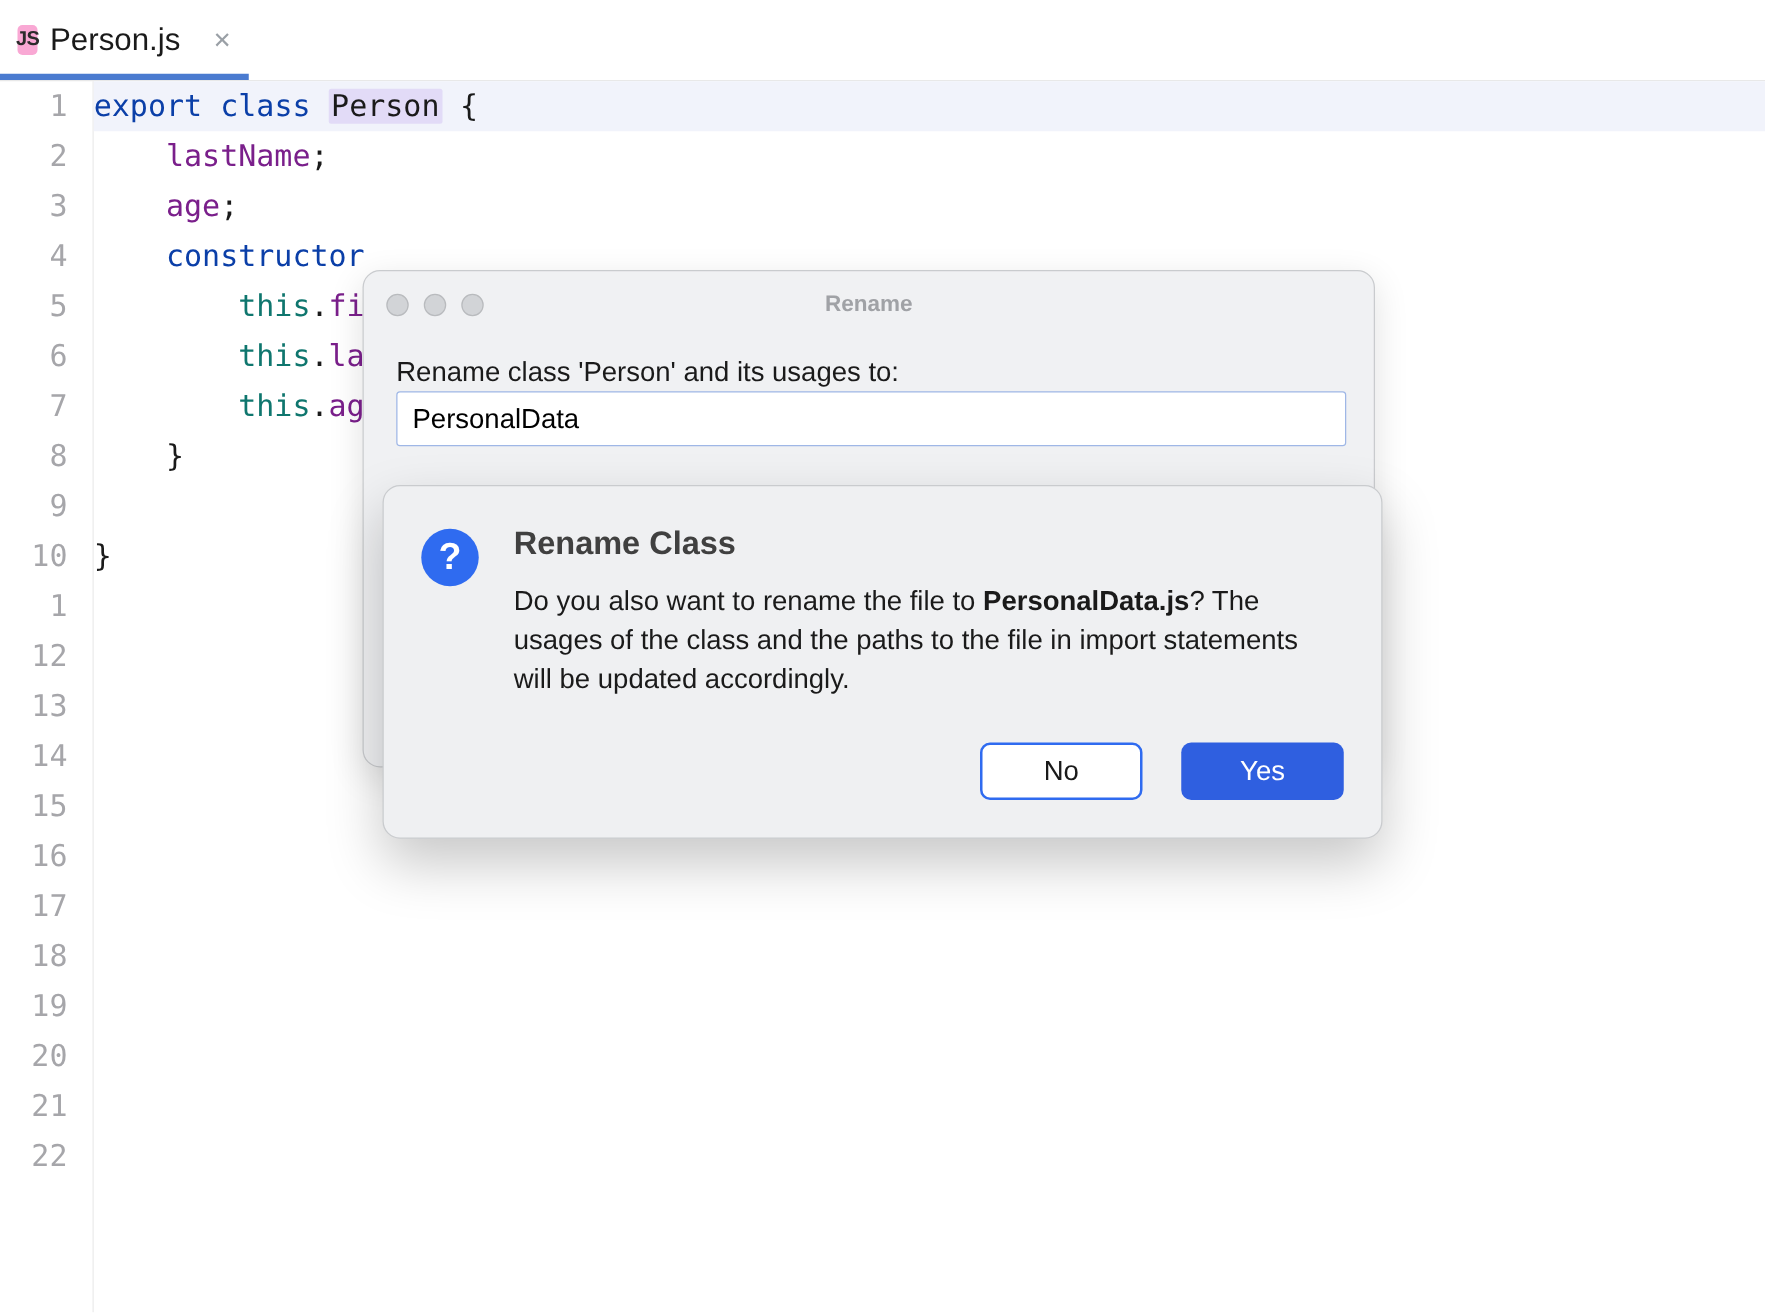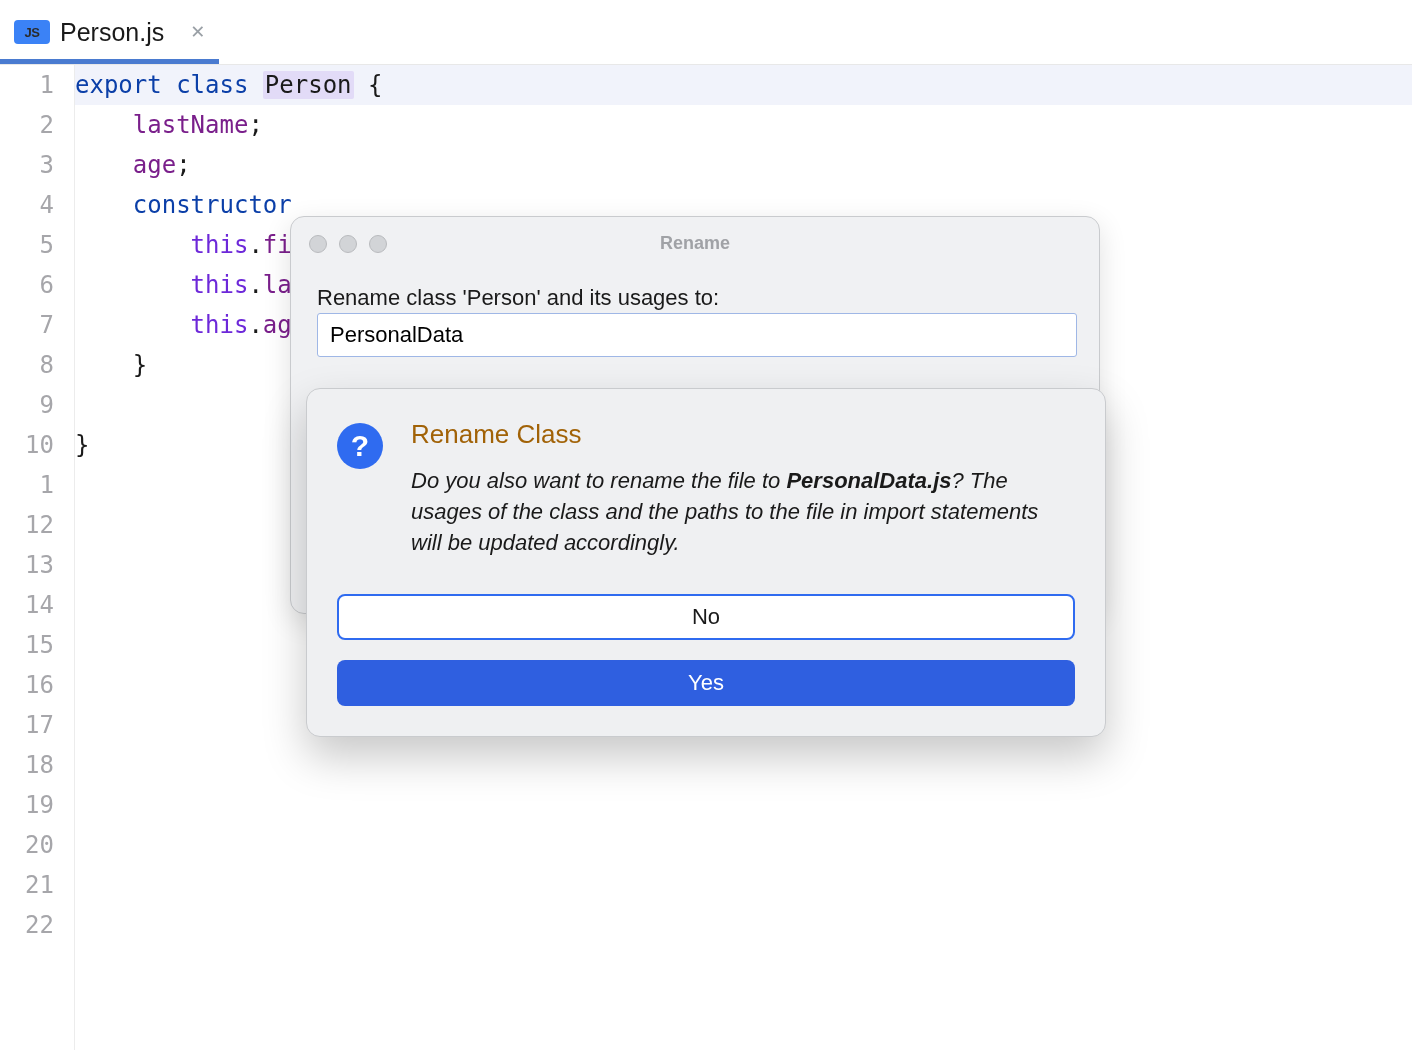--- a/index.html
+++ b/index.html
@@ -30,28 +30,28 @@
 }
 .tab-underline {
   position: absolute;
   bottom: 0;
   left: 0;
   right: 0;
   height: 5px;
   background: #4a7bd0;
 }
 .js-icon {
-  width: 36px;
+  width: 16px;
   height: 24px;
-  background: #3b82f6;
+  background: #f9a8d4;
   border-radius: 4px;
   display: flex;
   align-items: center;
   justify-content: center;
-  font-size: 13px;
+  font-size: 16px;
   font-weight: 700;
   color: #2b2b2b;
   letter-spacing: -0.5px;
 }
 .tab-name {
   font-size: 25px;
   color: #1a1a1a;
 }
 .tab-close {
   margin-left: 16px;
@@ -83,21 +83,21 @@
 }
 .code-line {
   height: 40px;
   padding-left: 0;
   white-space: pre;
 }
 .hl-line { background: #f1f3fb; }
 .kw { color: #0b3fa8; }
 .prop { color: #7a1f8b; }
 .punct { color: #1a1a1a; }
-.thiskw { color: #6d28d9; }
+.thiskw { color: #0f766e; }
 .classname { color: #1a1a1a; background: #e2dbf7; padding: 0 2px; border-radius: 2px; }
 
 
 .dialog-rename {
   position: absolute;
   left: 290px;
   top: 216px;
   width: 810px;
   background: #f0f1f3;
   border: 1px solid #c9cbce;
@@ -178,37 +178,35 @@
   font-weight: 700;
   display: flex;
   align-items: center;
   justify-content: center;
   flex-shrink: 0;
   margin-top: 4px;
 }
 .confirm-text { flex: 1; }
 .confirm-title {
   font-size: 26px;
-  font-weight: 400;
-  color: #a16207;
+  font-weight: 700;
+  color: #404040;
   margin-bottom: 16px;
 }
 .confirm-msg {
   font-size: 22px;
   color: #1a1a1a;
   line-height: 1.4;
-  font-style: italic;
 }
 .confirm-msg b { font-weight: 700; }
 .confirm-buttons {
   display: flex;
   justify-content: flex-end;
-  gap: 20px;
+  gap: 31px;
   margin-top: 36px;
-  flex-direction: column;
 }
 .btn {
   min-width: 130px;
   height: 46px;
   border-radius: 8px;
   font-size: 22px;
   cursor: pointer;
   border: none;
 }
 .btn-no {

